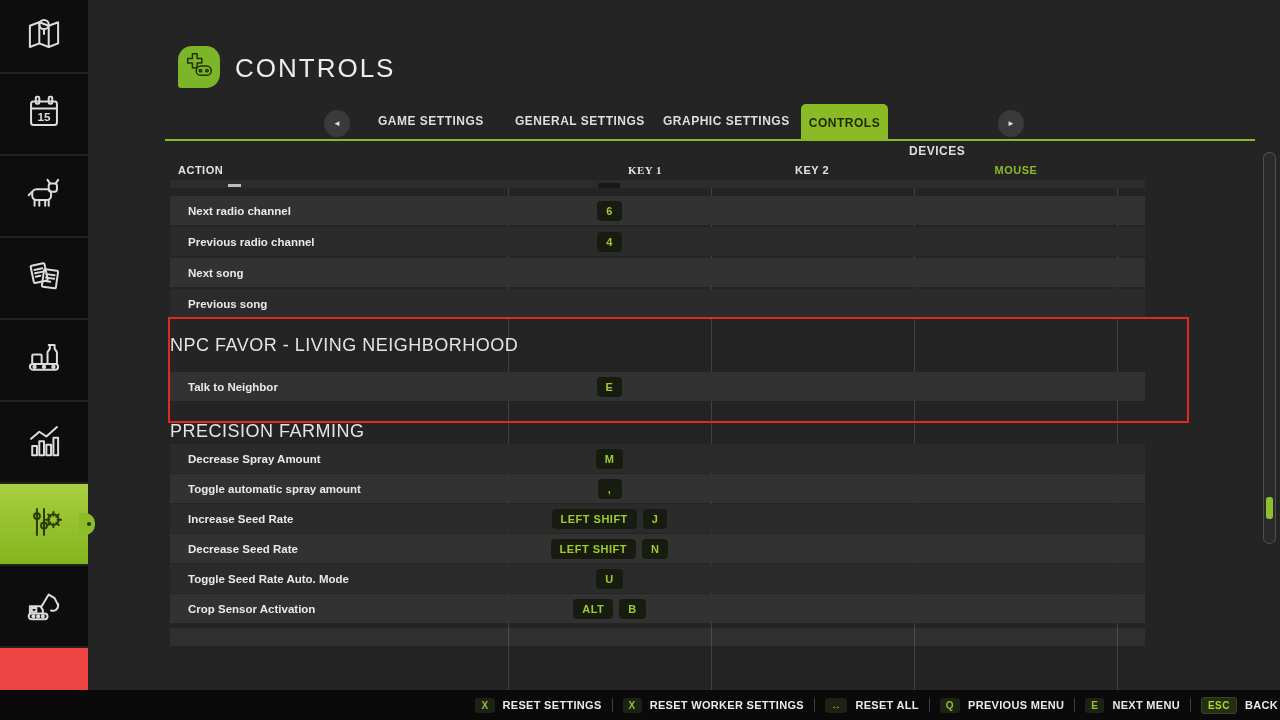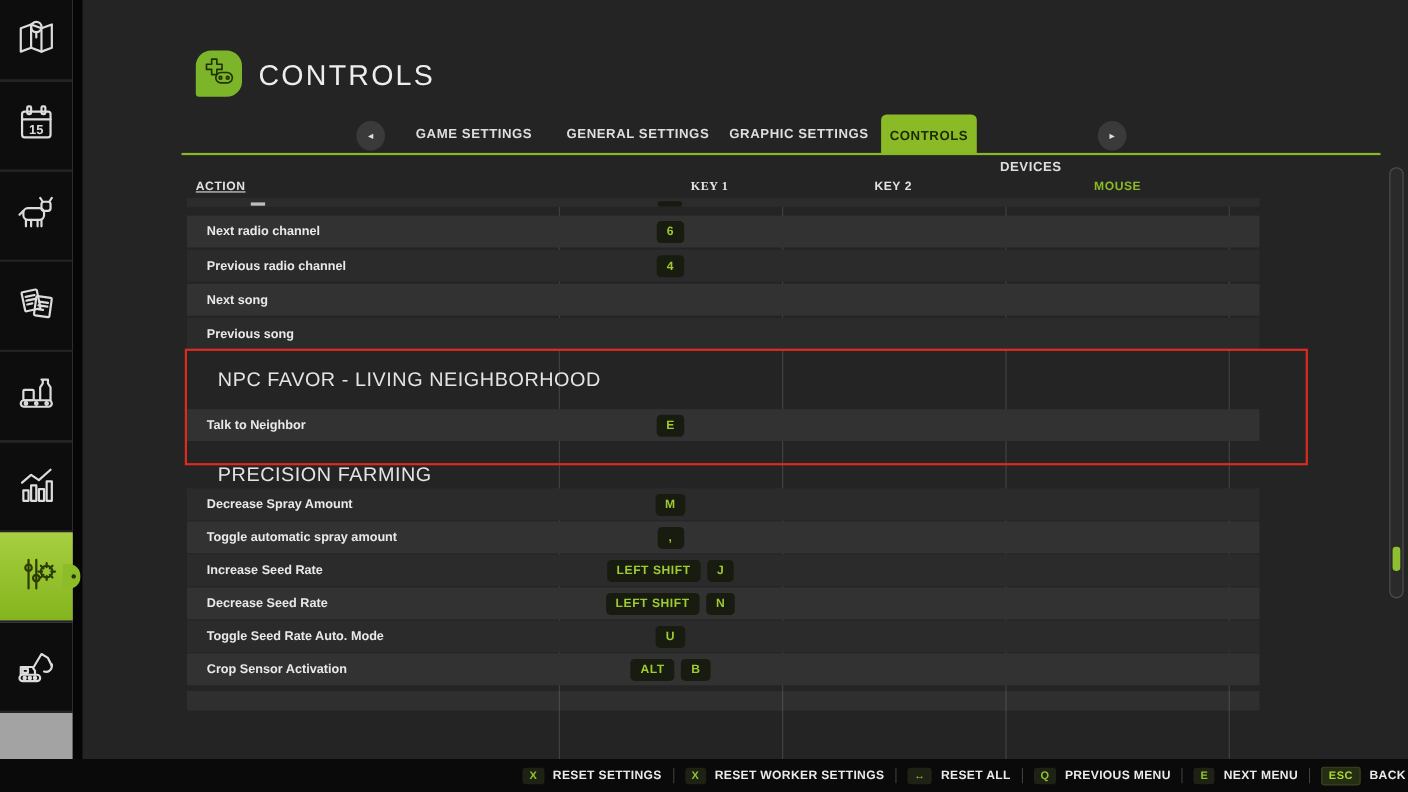--- a/index.html
+++ b/index.html
@@ -6,21 +6,21 @@
   html,body { background:#000; }
   #root {
     position:relative; width:1280px; height:720px; overflow:hidden;
     background:#060606; font-family:"Liberation Sans", sans-serif;
     -webkit-font-smoothing:antialiased;
   }
   
   #panel { position:absolute; left:75px; top:0; width:1205px; height:690px; background:#242424; }
 
   
-  #sidebar { position:absolute; left:0; top:0; width:66px; height:690px; background:#a3a3a3; z-index:4; }
+  #sidebar { position:absolute; left:0; top:0; width:88px; height:690px; background:#ef4444; z-index:4; }
   .tile { height:82px; border-bottom:2px solid #232323; background:#0d0d0d;
           display:flex; align-items:center; justify-content:center; position:relative; cursor:pointer; }
   .tile:first-child { height:74px; }
   .tile svg { stroke:#dcdcdc; fill:none; stroke-width:1.7; stroke-linecap:round; stroke-linejoin:round; }
   .tile.active { background:linear-gradient(180deg,#a8cf40,#83b41d); }
   .tile.active svg { stroke:#2c3d04; }
   .bump { position:absolute; right:-7px; top:50%; width:16px; height:22px; margin-top:-11px;
           background:#8cbc28; border-radius:0 10px 10px 0; }
   .bump-dot { position:absolute; right:-3px; top:50%; width:4px; height:4px; margin-top:-2px;
           background:#24330a; border-radius:50%; z-index:2; }
@@ -64,21 +64,21 @@
   .cell.k2 { left:541px; width:203px; }
   .cell.m  { left:744px; width:203px; }
   .kb { background:#181c10; color:#9ecb2f; font-size:11px; font-weight:bold; letter-spacing:.5px;
         border-radius:4px; padding:4px 9px; min-width:24px; text-align:center; }
   .row.partial { height:8px; margin-bottom:8px; background:#2c2c2c; overflow:hidden; }
   .row.partial .sliver-badge { position:absolute; left:428px; top:3px; width:22px; height:5px;
         background:#171a10; border-radius:2px; }
   .row.partial .sliver-text { position:absolute; left:58px; top:4px; width:13px; height:3px;
         background:#bdbdbd; }
   .sec-title { height:26px; margin-top:14px; font-size:18px; letter-spacing:.5px; color:#e4e4e4;
-        display:flex; align-items:center;padding-left:28px; }
+        display:flex; align-items:center; }
   .sec-title.pf { margin-top:17px; }
   .sec-row-gap { margin-top:14px; }
   .pf-row { margin-bottom:1px; }
   .band { height:18px; margin-top:5px; background:#2f2f2f; }
 
   
   #red-rect { position:absolute; left:168px; top:317px; width:1021px; height:106px;
         border:2px solid #de2b20; z-index:6; pointer-events:none; }
 
   
@@ -217,21 +217,21 @@
   <div class="tab" style="left:378px;">GAME SETTINGS</div>
   <div class="tab" style="left:515px;">GENERAL SETTINGS</div>
   <div class="tab" style="left:663px;">GRAPHIC SETTINGS</div>
   <div id="tab-active">CONTROLS</div>
   <div class="tab" style="left:909px;margin-top:30px;">DEVICES</div>
   <div class="nav-circle" style="left:998px;">
     <span>►</span>
   </div>
   <div id="tab-underline"></div>
 
-  <div class="col-h" style="left:178px;text-decoration:underline;">ACTION</div>
+  <div class="col-h" style="left:178px;">ACTION</div>
   <div class="col-h center" style="left:645px;font-family:Liberation Serif, serif;">KEY 1</div>
   <div class="col-h center" style="left:812px;">KEY 2</div>
   <div class="col-h center mouse" style="left:1016px;">MOUSE</div>
 
   <div id="table">
     <div class="vline" style="left:338px;"></div>
     <div class="vline" style="left:541px;"></div>
     <div class="vline" style="left:744px;"></div>
     <div class="vline" style="left:947px;"></div>
 

